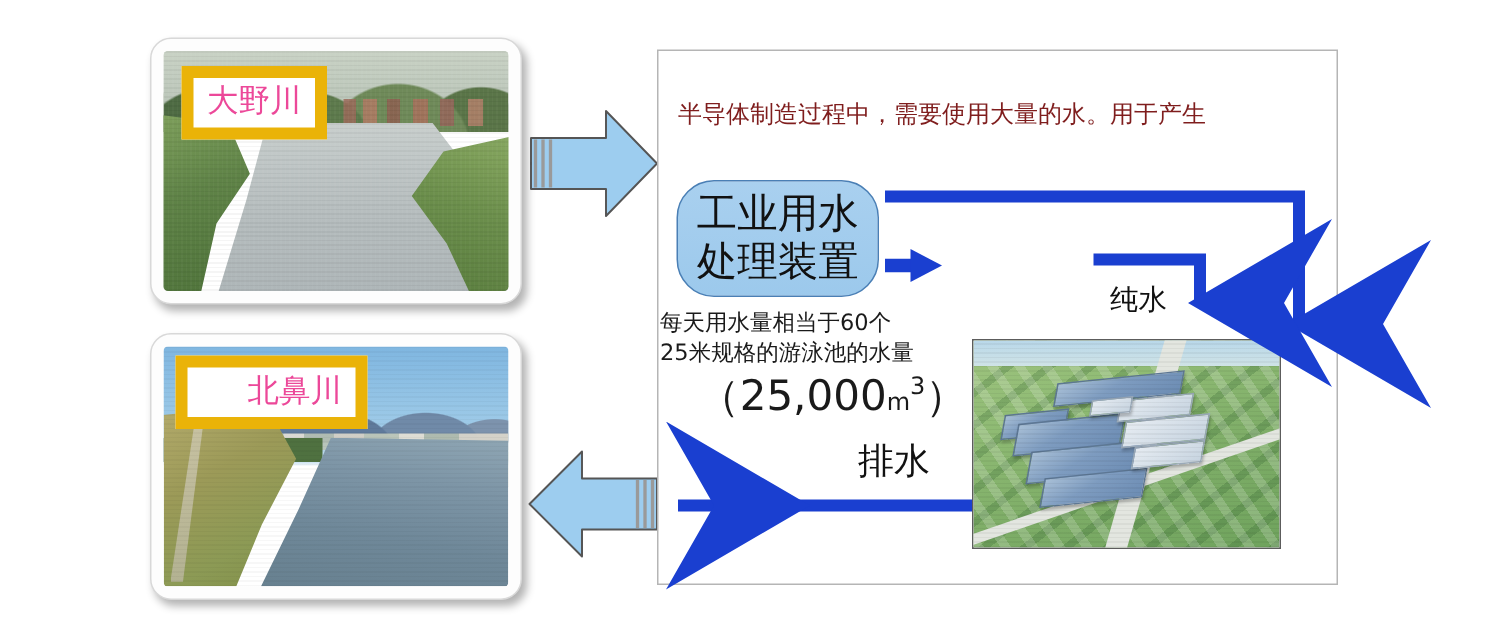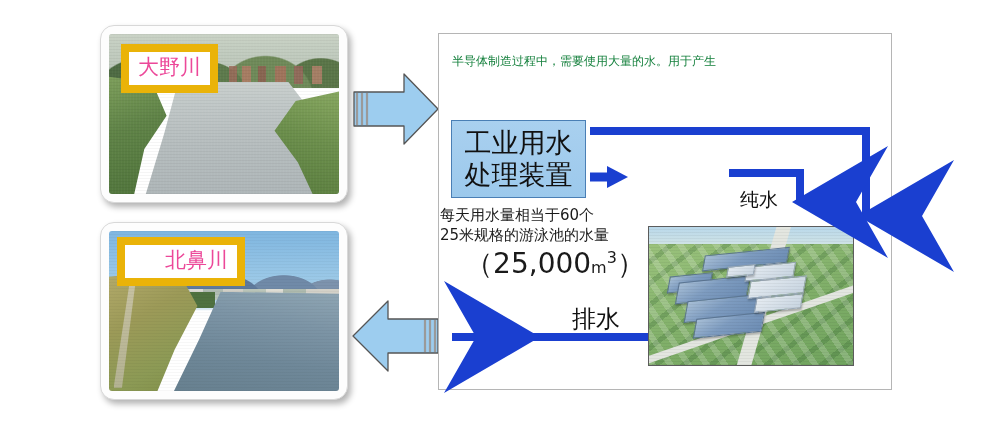--- a/index.html
+++ b/index.html
@@ -111,34 +111,34 @@
     position:absolute;left:438px;top:33px;width:454px;height:357px;
     border:1px solid #b5b5b5;background:#ffffff;box-sizing:border-box;
   }
   #panel-title{
     position:absolute;left:597px;top:12px;
     background:#ffff9e;border:1px solid #9a9a7a;
     font-size:25px;line-height:1;letter-spacing:1px;
     padding:6px 16px 9px 16px;color:#111;white-space:nowrap;z-index:6;
   }
   #intro-text{
-    position:absolute;left:452px;top:52px;width:420px;
-    font-size:12px;line-height:1.55;color:#15803d;
+    position:absolute;left:452px;top:64px;width:420px;
+    font-size:16px;line-height:1.55;color:#7f1d1d;
   }
   #intro-text div{white-space:nowrap;}
 
   
   .proc-box{
     position:absolute;box-sizing:border-box;
     background:linear-gradient(#a9d0ef,#9cc9ec);
     border:1px solid #4a7fb5;
     color:#111;text-align:center;
     display:flex;align-items:center;justify-content:center;
   }
-  #box-industrial{left:451px;top:120px;width:135px;height:78px;font-size:27px;line-height:1.18;}
+  #box-industrial{left:451px;top:120px;width:135px;height:78px;font-size:27px;line-height:1.18;border-radius:25px;}
   #box-purewater{left:629px;top:148px;width:99px;height:58px;font-size:18px;line-height:1.2;}
   .proc-box span{display:block;}
 
   
   #volume-note{position:absolute;left:440px;top:205px;width:230px;color:#1a1a1a;}
   #volume-note .ln{font-size:15px;line-height:1.35;white-space:nowrap;text-align:left;}
   #volume-note .big{font-size:28px;line-height:1.2;text-align:center;margin-top:1px;white-space:nowrap;}
   #volume-note .big .unit{font-size:16px;}
   #volume-note .big sup{font-size:16px;vertical-align:super;}
 
@@ -162,21 +162,21 @@
   .bld.w{background:linear-gradient(150deg,#e6ecf2,#c7d4e0);border-color:#9aa9b8;}
   .fac-grain{position:absolute;inset:0;opacity:.15;
     background-image:repeating-linear-gradient(0deg,rgba(0,0,0,.3) 0 1px,transparent 1px 3px);}
 
   
   #flow-svg{position:absolute;left:0;top:0;width:1000px;height:429px;pointer-events:none;}
 
   .flow-label{position:absolute;font-size:21px;color:#111;white-space:nowrap;}
   #label-cooling{left:764px;top:136px;}
   #label-pure{left:740px;top:187px;font-size:19px;}
-  #label-drain{left:572px;top:291px;font-size:24px;margin-top:12px;}
+  #label-drain{left:572px;top:291px;font-size:24px;}
 </style>
 </head>
 <body>
 
 <div class="stage">
 
   <div class="photo-frame" id="photo-ono">
     <div class="photo">
       <div class="ono-sky"></div>
       <div class="ono-hills"></div>

